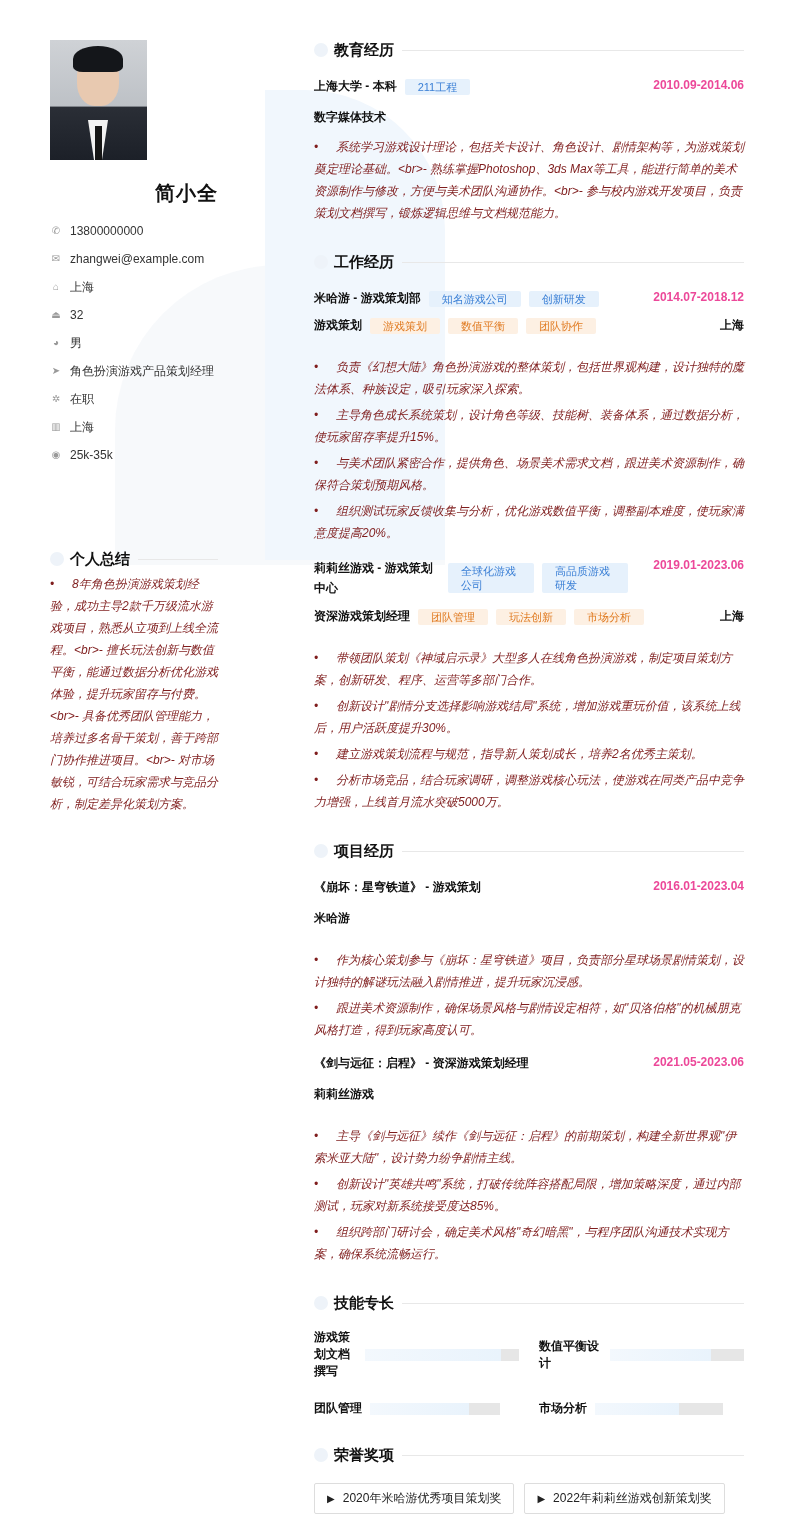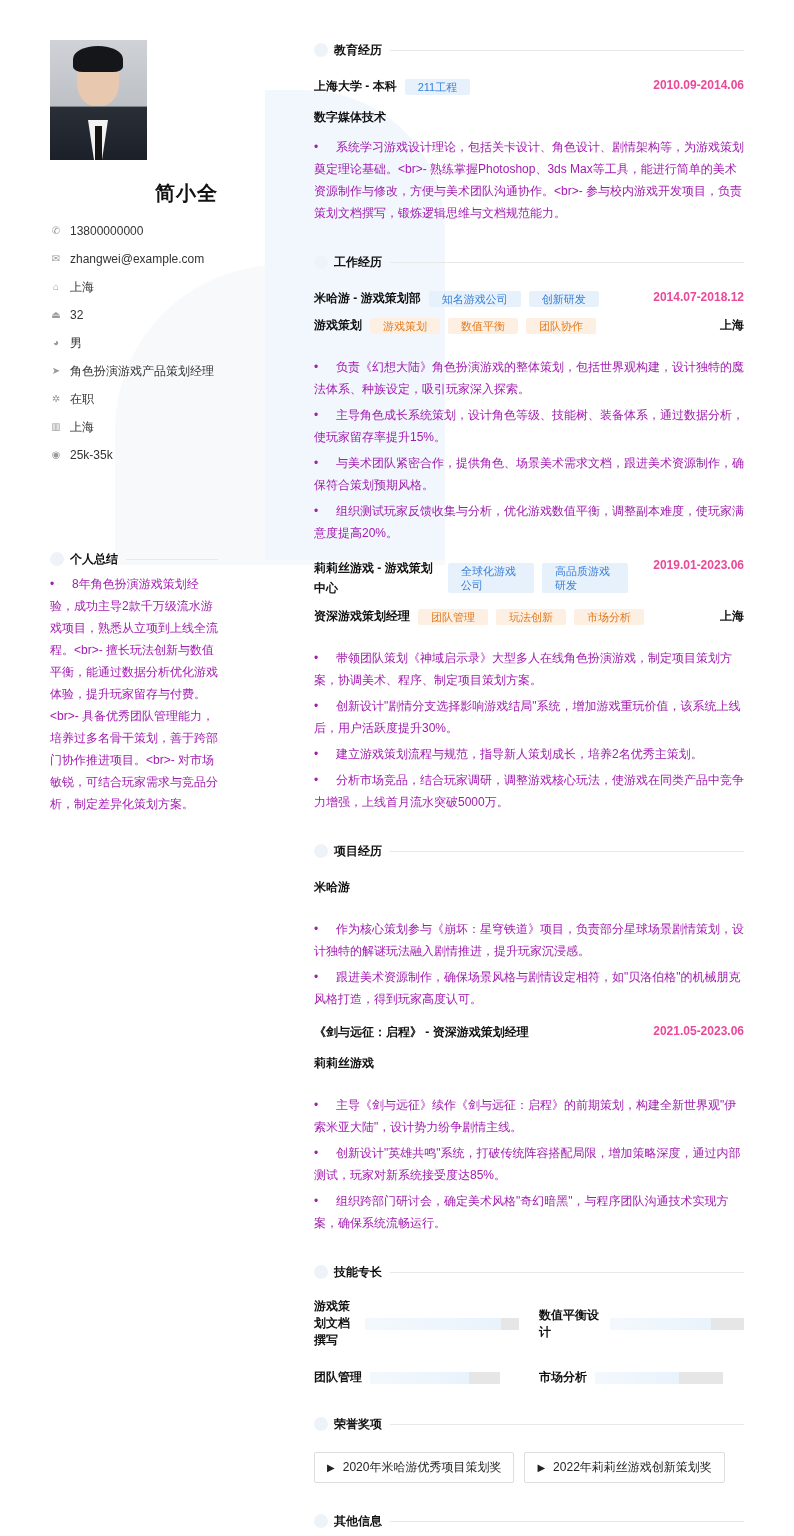--- a/index.html
+++ b/index.html
@@ -15,32 +15,32 @@
   .photo .head { position: absolute; left: 27px; top: 12px; width: 42px; height: 54px; background: #e8c9b0; border-radius: 45% 45% 42% 42%; }
   .photo .hair { position: absolute; left: 23px; top: 6px; width: 50px; height: 26px; background: #14161a; border-radius: 50% 50% 20% 20%; }
   .photo .shirt { position: absolute; left: 38px; top: 80px; width: 20px; height: 40px; background: #f2f2f2; clip-path: polygon(0 0,100% 0,70% 100%,30% 100%); }
   .photo .tie { position: absolute; left: 45px; top: 86px; width: 7px; height: 34px; background: #151515; }
   .name { font-size: 20px; font-weight: bold; margin-top: 20px; color: #111; letter-spacing: 1px; text-align: right; }
   .info { margin-top: 10px; }
   .info-row { display: flex; align-items: center; height: 28px; font-size: 12px; color: #333; }
   .info-row .ic { width: 12px; height: 12px; margin-right: 8px; color: #999; font-size: 10px; line-height: 12px; text-align: center; }
   .sec-title { display: flex; align-items: center; height: 20px; }
   .sec-title .dot { width: 14px; height: 14px; border-radius: 50%; background: #eef3f9; margin-right: 6px; }
-  .sec-title .txt { font-size: 12px; font-weight: bold; color: #111; white-space: nowrap; }
+  .sec-title .txt { font-size: 15px; font-weight: bold; color: #111; white-space: nowrap; }
   .sec-title .line { flex: 1; height: 1px; background: #e8e8e8; margin-left: 8px; }
   .left .summary-sec { margin-top: 80px; }
   .summary { margin-top: 16px; font-size: 12px; line-height: 20px; color: #333; }
   .row { display: flex; align-items: flex-start; justify-content: space-between; }
   .row-l { display: flex; align-items: center; flex-wrap: nowrap; }
   .bold { font-weight: bold; color: #111; font-size: 12px; }
   .date { font-weight: bold; font-size: 12px; color: #ec4899; white-space: nowrap; }
   .tag { display: inline-block; font-size: 11px; padding: 1px 13px; margin-left: 8px; border-radius: 2px; line-height: 14px; }
   .tag.blue { background: #e6f1fc; color: #3a7fd5; }
   .tag.orange { background: #fdf0e3; color: #e07b22; }
-  .bul { font-size: 12px; color: #a21caf; line-height: 22px; margin-top: 4px; }
+  .bul { font-size: 12px; color: #7f1d1d; line-height: 22px; margin-top: 4px; font-style: italic; }
   .bul::before { content: "•"; display: inline-block; width: 22px; }
   .mt6 { margin-top: 22px; } .mt10 { margin-top: 10px; } .mt14 { margin-top: 14px; } .mt18 { margin-top: 18px; gap: 48px; } .mt28 { margin-top: 28px; }
   .skills { display: grid; grid-template-columns: 1fr 1fr; column-gap: 14px; row-gap: 14px; margin-top: 16px; gap: 20px; }
   .skill { display: flex; align-items: center; font-size: 12px; font-weight: bold; color: #111; }
   .skill .bar { flex: none; height: 12px; margin-left: 8px; background: #e6e6e6; position: relative; }
   .skill .bar .fill { position: absolute; left: 0; top: 0; bottom: 0; background: linear-gradient(90deg,#f3f8fd,#e9f3fc); }
   .awards { display: flex; gap: 10px; margin-top: 18px; }
   .award { border: 1px solid #ddd; border-radius: 2px; padding: 6px 12px; font-size: 12px; color: #222; background: #fff; }
   .award::before { content: "▶"; margin-right: 8px; font-size: 10px; }
 </style>
@@ -171,37 +171,41 @@
             <div class="row mt10">
               <div class="row-l">
                 <span class="bold">资深游戏策划经理</span>
                 <span class="tag orange">团队管理</span>
                 <span class="tag orange">玩法创新</span>
                 <span class="tag orange">市场分析</span>
               </div>
               <span class="bold">上海</span>
             </div>
             <div class="mt6">
-              <div class="bul">带领团队策划《神域启示录》大型多人在线角色扮演游戏，制定项目策划方案，协调美术、程序、制定项目策划方案。</div>
+              <div class="bul">带领团队策划《神域启示录》大型多人在线角色扮演游戏，制定项目策划方案，创新研发、程序、运营等多部门合作。</div>
               <div class="bul">创新设计"剧情分支选择影响游戏结局"系统，增加游戏重玩价值，该系统上线后，用户活跃度提升30%。</div>
               <div class="bul">建立游戏策划流程与规范，指导新人策划成长，培养2名优秀主策划。</div>
               <div class="bul">分析市场竞品，结合玩家调研，调整游戏核心玩法，使游戏在同类产品中竞争力增强，上线首月流水突破5000万。</div>
             </div>
           </div>
         </div>
     </div>
 
     <div class="mt28">
       <div class="sec-title">
         <span class="dot"></span>
         <span class="txt">项目经历</span>
         <span class="line"></span>
       </div>
       <div id="projects">
           <div class="mt18">
+            <div class="row">
+              <span class="bold">《崩坏：星穹铁道》 - 游戏策划</span>
+              <span class="date">2016.01-2023.04</span>
+            </div>
             <div class="bold mt14">米哈游</div>
             <div class="mt6">
               <div class="bul">作为核心策划参与《崩坏：星穹铁道》项目，负责部分星球场景剧情策划，设计独特的解谜玩法融入剧情推进，提升玩家沉浸感。</div>
               <div class="bul">跟进美术资源制作，确保场景风格与剧情设定相符，如"贝洛伯格"的机械朋克风格打造，得到玩家高度认可。</div>
             </div>
           </div>
           <div class="mt14">
             <div class="row">
               <span class="bold">《剑与远征：启程》 - 资深游戏策划经理</span>
               <span class="date">2021.05-2023.06</span>

